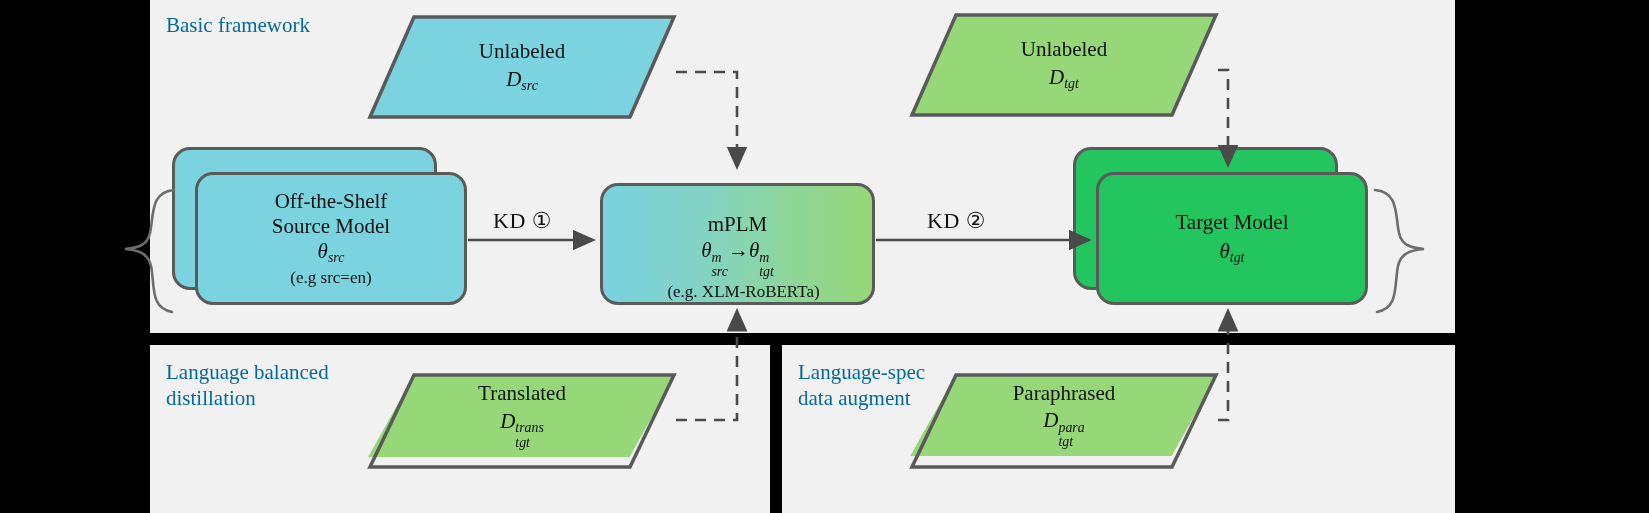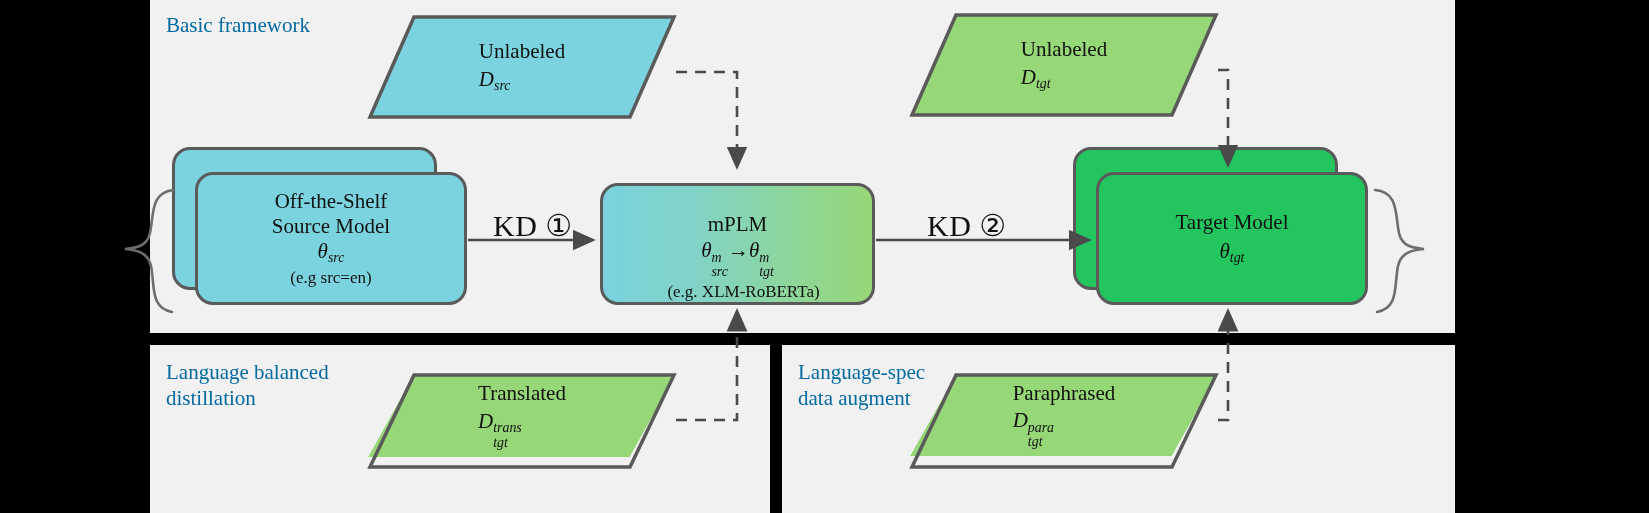--- a/index.html
+++ b/index.html
@@ -29,41 +29,41 @@
   }
   .rbox .inner{padding:0 8px;}
 
   .cyan{background:#7ad3de;}
   .green{background:#22c55e;}
   .grad{background:linear-gradient(90deg,#79d2de 0%,#83d3c4 38%,#8dd69c 68%,#96d777 100%);align-items:flex-end;}
 
   
   .para{
     position:absolute;box-sizing:border-box;
-    display:flex;align-items:center;justify-content:center;text-align:left;
+    display:flex;align-items:center;justify-content:center;text-align:center;
     line-height:1.2;
     clip-path:polygon(15% 0,100% 0,85% 100%,0 100%);
   }
   .para .fill{
     position:absolute;inset:0;
     background:#7ad3de;
     clip-path:polygon(15% 0,100% 0,85% 100%,0 100%);
   }
   .para.greenp .fill{background:#96d777;}
   .para .lbl{position:relative;z-index:3;}
 
   .t1{font-size:21px;}
   .small{font-size:17px;}
   .math{font-style:italic;font-family:"Liberation Serif","DejaVu Serif",serif;}
   .sub{font-size:0.66em;vertical-align:-0.32em;font-style:italic;}
   .supsub{display:inline-grid;vertical-align:-0.35em;font-size:0.66em;font-style:italic;
           grid-template-rows:auto auto;justify-items:start;line-height:1.02;}
 
   svg.overlay{position:absolute;left:0;top:0;width:1649px;height:513px;pointer-events:none;}
-  .kd-label{position:absolute;font-size:30px;letter-spacing:.5px;}
+  .kd-label{position:absolute;font-size:22px;letter-spacing:.5px;}
 </style>
 </head>
 <body>
 
 <div id="stage">
 
   <div class="panel" id="panel-top">
     <div class="panel-title" style="left:16px;top:12px;">Basic framework</div>
   </div>
 

